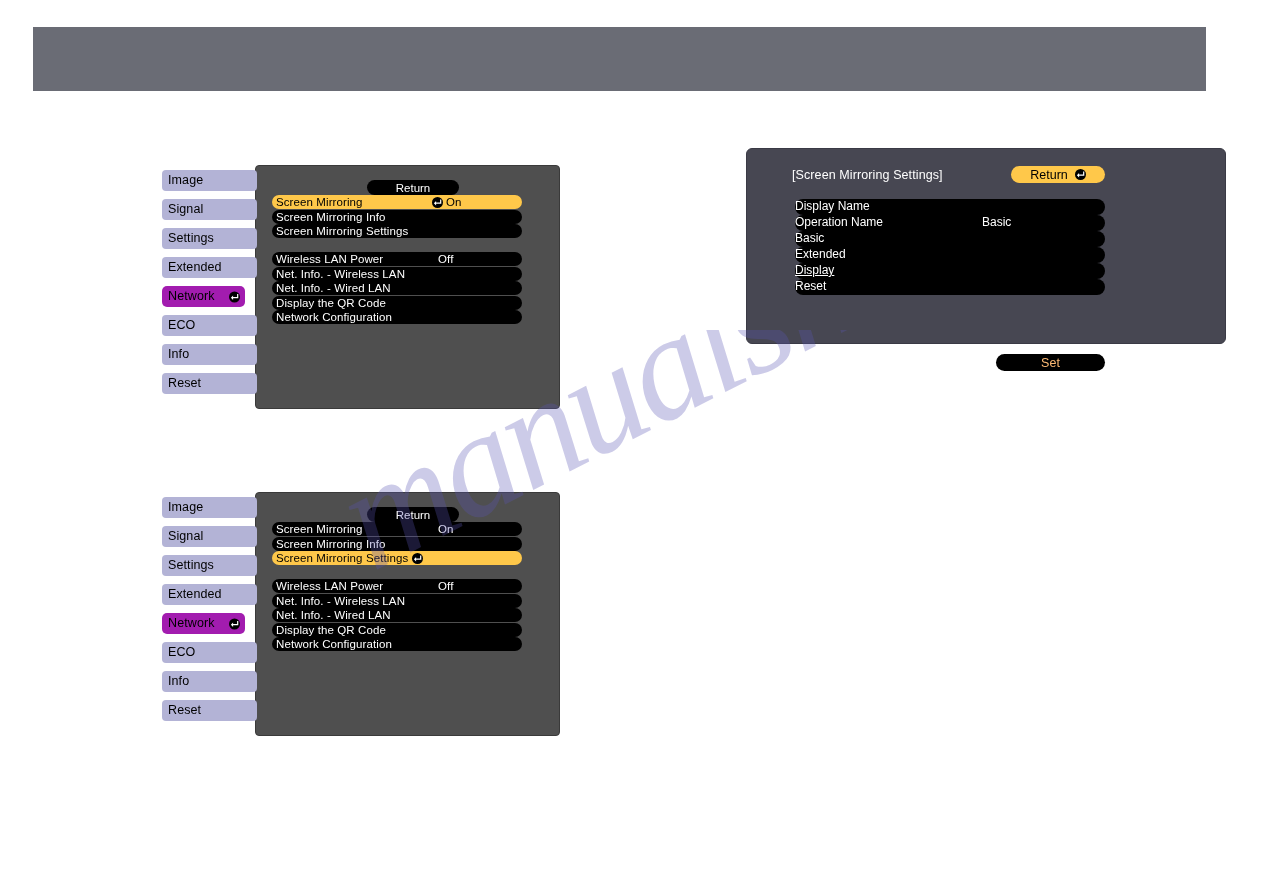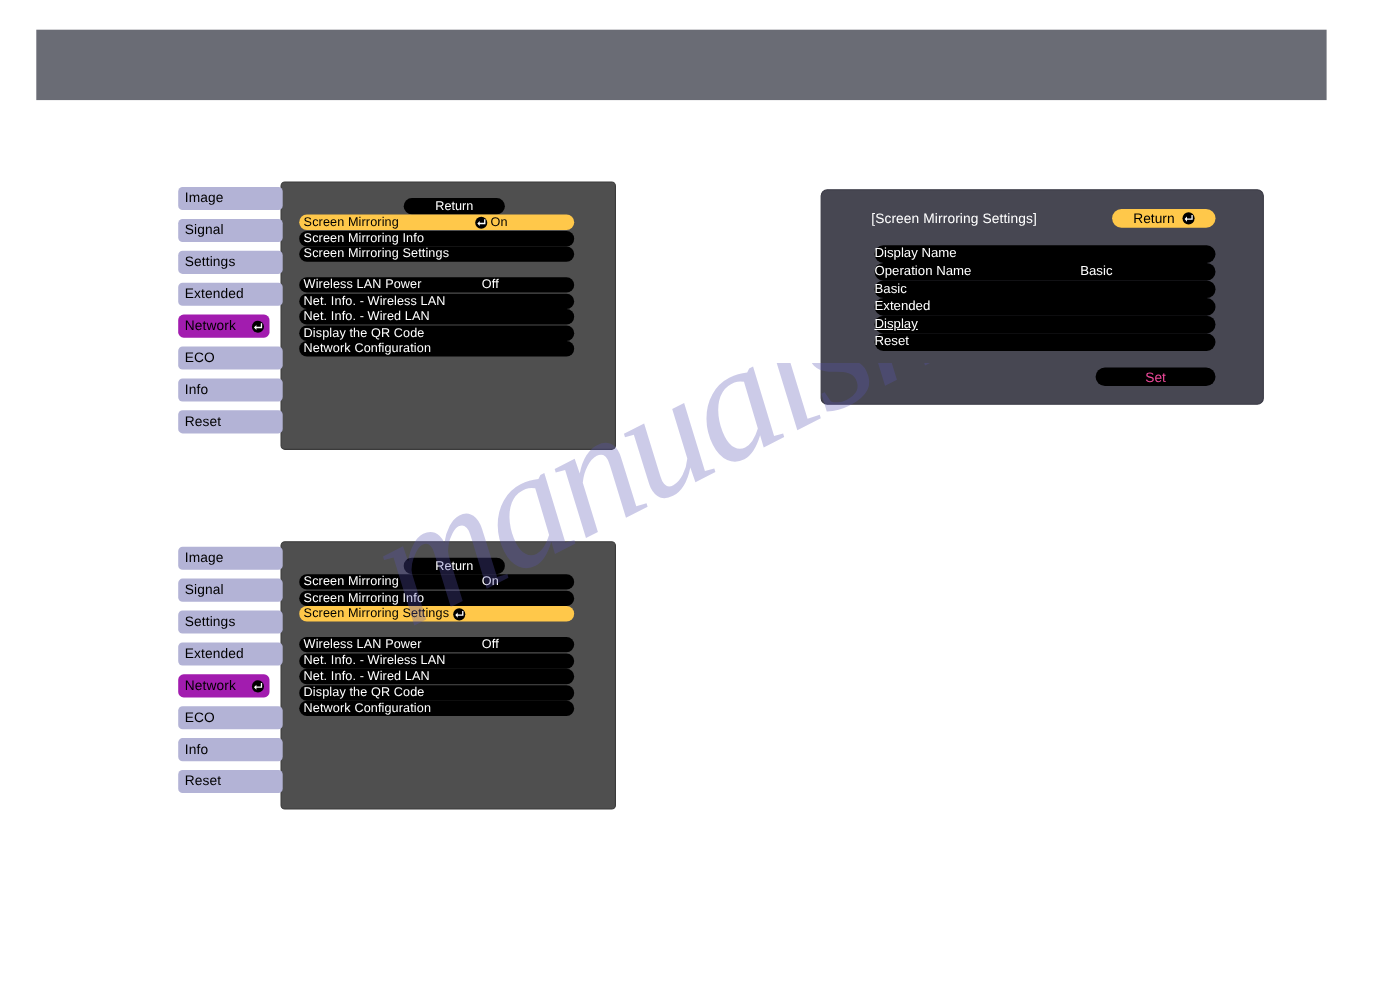--- a/index.html
+++ b/index.html
@@ -199,21 +199,22 @@
     gap: 7px;
     font-size: 12.5px;
     box-sizing: border-box;
   }
   .dlg-btn.amber {
     background: #ffc84a;
     color: #000000;
   }
   .dlg-btn.dark {
     background: #000000;
-    color: #ec4899;
+    color: #fdba74;
+    margin-top: 44px;
   }
 </style>
 </head>
 <body>
 
 <div class="header-bar"></div>
 
 <div class="osd" id="fig-tl" style="left:162px; top:170px; width:400px; height:245px;">
 
   <div class="osd-panel" id="panel-tl" style="left:93px; top:-5px; width:305px; height:244px;"></div>
@@ -355,21 +356,21 @@
       </div>
       <div class="row" style="left: 110px; top: 125.5px; width: 250px;">
         <span>Display the QR Code</span>
       </div>
       <div class="row" style="left: 110px; top: 140px; width: 250px;">
         <span>Network Configuration</span>
       </div>
     </div>
 </div>
 
-<div class="dialog" id="fig-r" style="left:746px; top:172px; width:403px; height:196px;">
+<div class="dialog" id="fig-r" style="left:746px; top:148px; width:480px; height:196px;">
 
   <div class="dialog-title">[Screen Mirroring Settings]</div>
 
   <div class="dlg-btn amber" id="dlg-return" style="left: 264px; top: 17px; width: 94px;">
     <span>Return</span>
     <span class="enter-ico on-dark">
       <svg viewBox="0 0 11 11" width="11" height="11" aria-hidden="true">
         <path d="M8.1 2.4 V5.6 H4.1 V3.9 L1.9 6.2 L4.1 8.5 V6.8 H9.3 V2.4 Z" fill="#ffffff"></path>
       </svg>
     </span>

